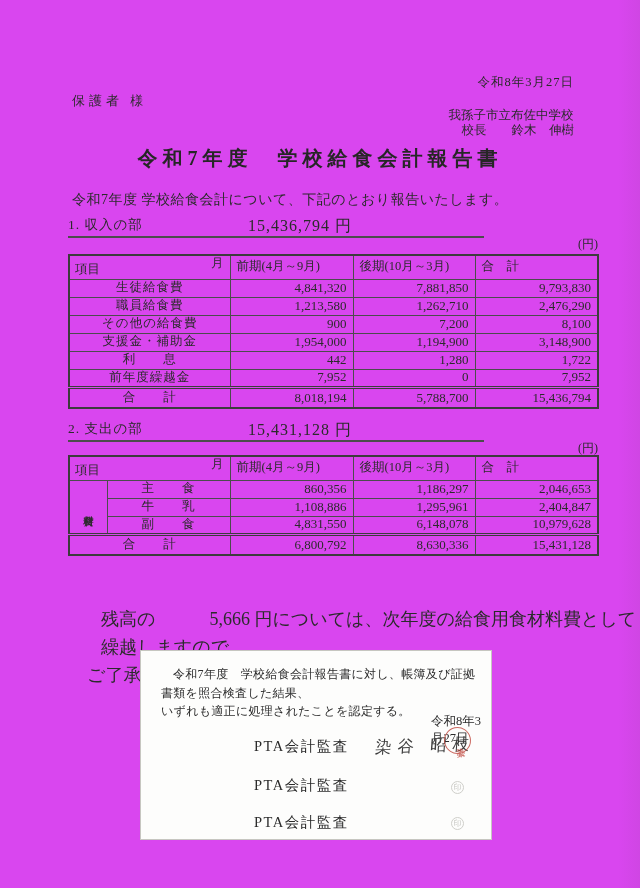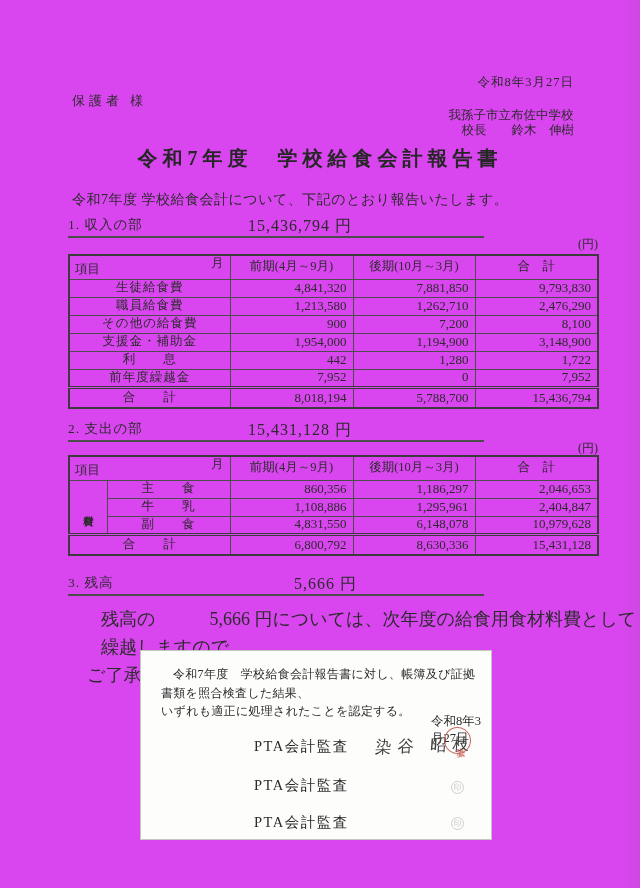--- a/index.html
+++ b/index.html
@@ -50,21 +50,21 @@
 
   table.rpt {
     position:absolute; left:68px;
     border-collapse:collapse; table-layout:fixed;
     font-size:12.5px; color:#2b2b2b;
     border:2px solid #3c3c3c;
   }
   #income-table  { top:254px; }
   #expense-table { top:455px; }
   table.rpt td { border:1px solid #4c4c4c; height:18px; padding:0 6px; line-height:1.1; }
-  table.rpt tr.hdr td { height:24px; font-size:12.5px; text-align:center; }
+  table.rpt tr.hdr td { height:24px; font-size:12.5px; text-align:left; }
   td.diag { position:relative; padding:0 4px; }
   td.diag .h-item  { position:absolute; left:5px; bottom:2px; font-size:12.5px; }
   td.diag .h-month { position:absolute; right:6px; top:1px; font-size:12.5px; }
   td.lbl { text-align:center; letter-spacing:1px; }
   td.num { text-align:right; font-size:13px; }
   td.col-total { border-left:3px double #3c3c3c; }
   tr.total-row td { border-top:3px double #3c3c3c; height:21px; }
   td.vert {
     writing-mode:vertical-rl; text-orientation:upright;
     font-size:10.5px; letter-spacing:0px; text-align:center; padding:0 2px;
@@ -234,24 +234,20 @@
     </tr>
     <tr class="total-row">
       <td class="lbl" colspan="2">合　　計</td>
       <td class="num">6,800,792</td>
       <td class="num">8,630,336</td>
       <td class="num col-total">15,431,128</td>
     </tr>
   </tbody>
     </table>
 
-  <div class="section-line" id="section-balance">
-    <span>3. 残高</span>
-    <span class="amount">5,666 円</span>
-  </div>
 
   <div class="balance-note">
     <div class="l1">残高の　　　5,666 円については、次年度の給食用食材料費として繰越しますので</div>
     <div>ご了承ください。</div>
   </div>
 
   <div class="audit-box">
     <div class="audit-statement">
       <div class="s1">令和7年度　学校給食会計報告書に対し、帳簿及び証拠書類を照合検査した結果、</div>
       <div>いずれも適正に処理されたことを認定する。</div>

